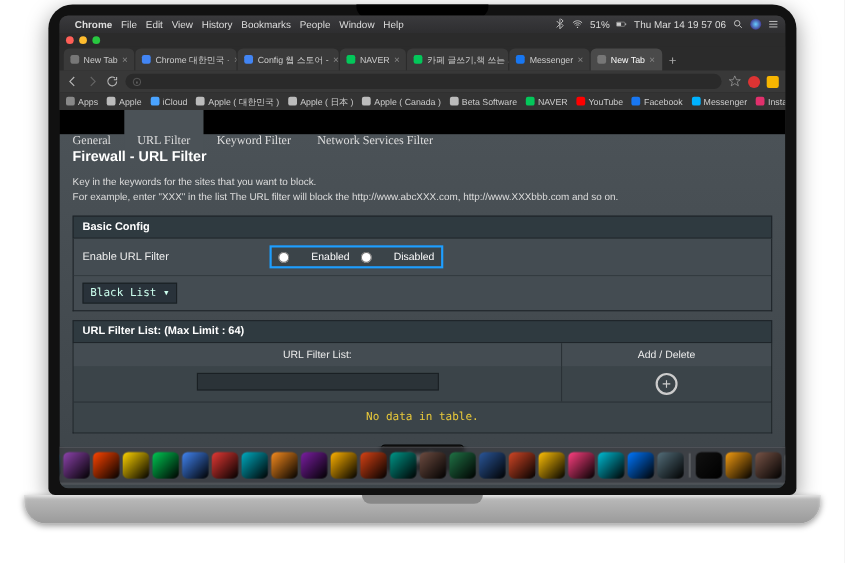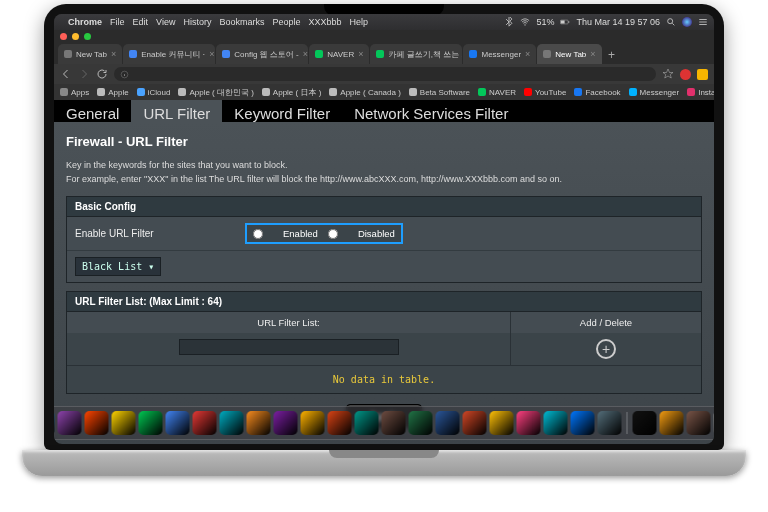--- a/index.html
+++ b/index.html
@@ -31,21 +31,21 @@
   .tabs .newtab { width:18px; height:18px; color:#aaa; display:flex; align-items:center; justify-content:center; font-size:12px; }
   .addr { height:20px; background:#383838; display:flex; align-items:center; padding:0 6px; gap:6px; }
   .addr .ic { width:12px; height:12px; fill:#bbb; }
   .omni { flex:1; height:14px; background:#2a2a2a; border-radius:8px; display:flex; align-items:center; padding:0 6px; color:#aaa; font-size:8px; }
   .bmk { height:16px; background:#333; display:flex; align-items:center; padding:0 6px; gap:8px; overflow:hidden; }
   .bmk .b { color:#ccc; font-size:8px; display:flex; align-items:center; gap:3px; white-space:nowrap; }
   .bmk .sq { width:8px; height:8px; border-radius:2px; }
   
   .page { background:#000; color:#cfcfcf; font-size:10px; height:calc(100% - 86px); overflow:hidden; padding:0; }
   .ptabs { display:flex; background:#000; height:22px; }
-  .ptab { padding:5px 12px; color:#ddd; font-size:15px; cursor:pointer; }
+  .ptab { padding:22px 12px; color:#ddd; font-size:11px; cursor:pointer;font-family:Liberation Serif, serif; }
   .ptab.active { background:#4b5257; }
   .pgbody { background:linear-gradient(#4b5257,#3d4449); padding:6px 12px 10px; height:calc(100% - 22px); }
   .h1 { color:#fff; font-size:13px; font-weight:bold; margin:6px 0 10px; }
   .desc { font-size:9px; line-height:1.5; color:#ddd; margin-bottom:10px; }
   .section-h { background:#2f3a40; color:#fff; font-size:10px; font-weight:bold; padding:4px 8px; border:1px solid #1e2428; }
   .section-b { background:#444c52; border:1px solid #1e2428; border-top:0; }
   .row { display:flex; align-items:center; padding:6px 8px; font-size:10px; color:#eee; }
   .row + .row { border-top:1px solid #333b40; }
   .row .lab { width:170px; }
   .radiogrp { border:2px solid #1e9eff; padding:3px 6px; display:flex; gap:10px; background:#3b4449; }
@@ -81,21 +81,21 @@
 
         <div class="menubar">
           <span class="apple mi"></span>
           <span class="mi" style="font-weight:bold">Chrome</span>
           <span class="mi">File</span>
           <span class="mi">Edit</span>
           <span class="mi">View</span>
           <span class="mi">History</span>
           <span class="mi">Bookmarks</span>
           <span class="mi">People</span>
-          <span class="mi">XXXbbb</span>
+          <span class="mi">Window</span>
           <span class="mi">Help</span>
           <span class="spacer"></span>
           <span class="sys">
             <svg viewBox="0 0 24 24">
                 <path d="M12 2v20l7-7-5-5 5-5-7-7zM12 12L5 5m0 14l7-7" stroke="#ccc" stroke-width="2" fill="none"></path>
               </svg>
             <svg viewBox="0 0 24 24">
                 <path d="M2 9c6-6 14-6 20 0M5 12c4-4 10-4 14 0M8 15c2-2 6-2 8 0" stroke="#ccc" stroke-width="2" fill="none"></path>
                 <circle cx="12" cy="19" r="1.5"></circle>
               </svg>
@@ -124,21 +124,21 @@
             <span class="tldot grn"></span>
           </div>
           <div class="tabs" id="tabstrip">
               <div class="tab">
                 <span class="fav" style="background:#777"></span>
                 <span>New Tab</span>
                 <span class="x">×</span>
               </div>
               <div class="tab">
                 <span class="fav" style="background:#4285f4"></span>
-                <span>Enable 커뮤니티 · </span>
+                <span>Chrome 대한민국 · </span>
                 <span class="x">×</span>
               </div>
               <div class="tab">
                 <span class="fav" style="background:#4285f4"></span>
                 <span>Config 웹 스토어 - </span>
                 <span class="x">×</span>
               </div>
               <div class="tab">
                 <span class="fav" style="background:#03c75a"></span>
                 <span>NAVER</span>

